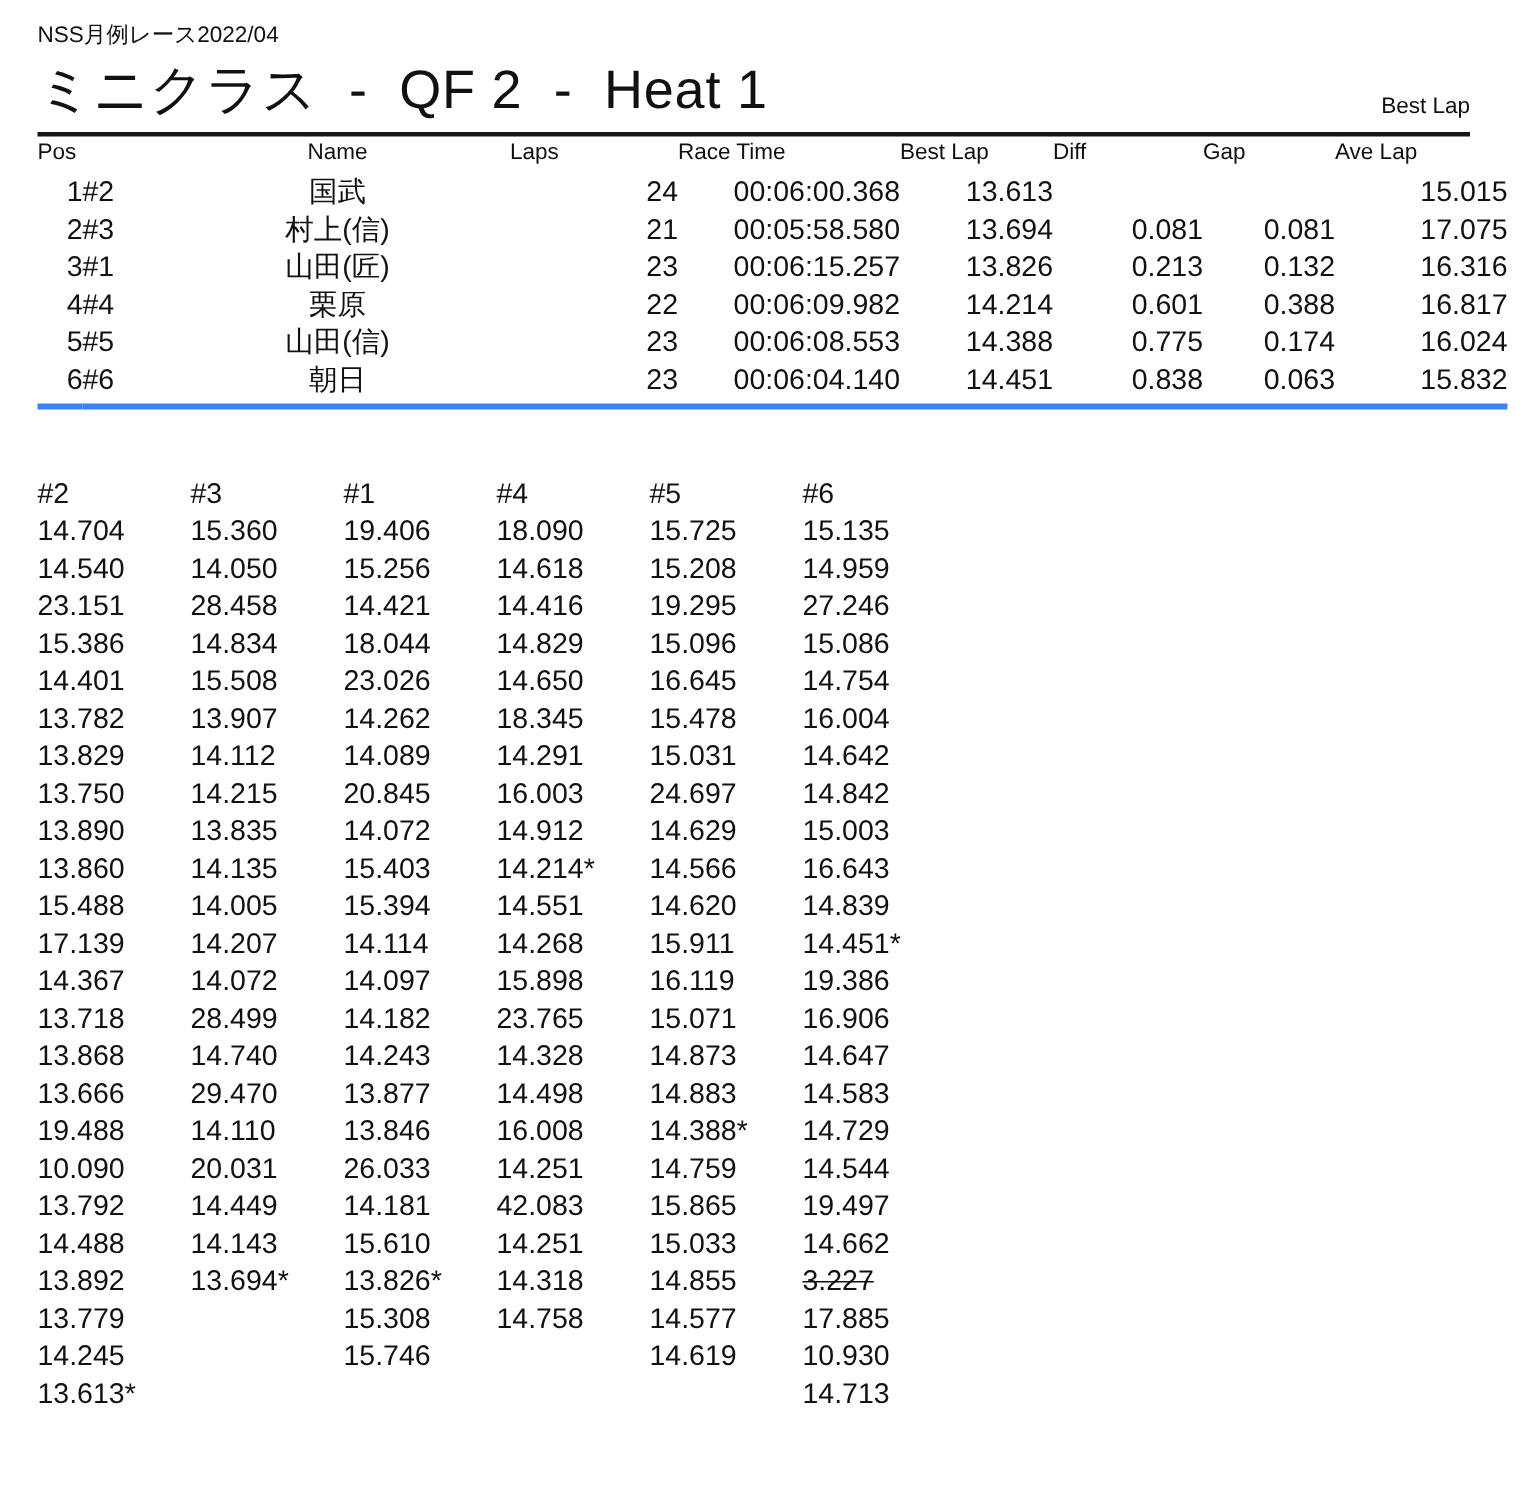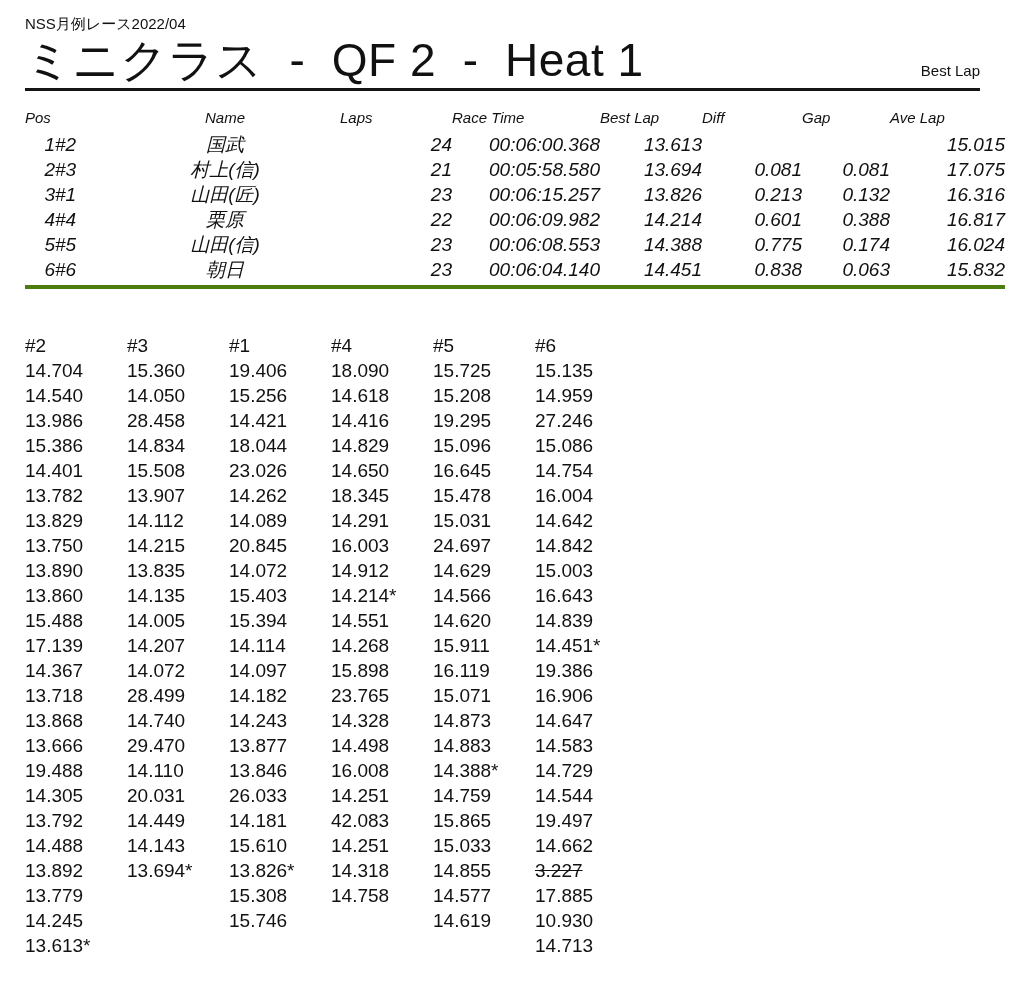--- a/index.html
+++ b/index.html
@@ -6,30 +6,29 @@
   html, body { width: 1024px; height: 992px; background: #ffffff; overflow: hidden; }
   body {
     font-family: "Liberation Sans", "DejaVu Sans", sans-serif;
     color: #111;
   }
   .page { padding: 14px 22px 0 25px; width: 1002px; }
 
   
   .event-line { font-size: 15px; line-height: 20px; }
   .title-row { display: flex; justify-content: space-between; align-items: flex-end; margin-top: 4px; }
-  .page-title { font-size: 46px; line-height: 44px; white-space: pre; letter-spacing: 0.5px; }
+  .page-title { font-size: 36px; line-height: 44px; white-space: pre; letter-spacing: 0.5px; }
   .corner-label { font-size: 15px; line-height: 18px; padding-bottom: 2px; }
   .header-rule { border: none; border-top: 3px solid #151515; margin-top: 6px; }
 
   
   table.results {
-    width: 980px; margin-top: 16px;
+    width: 980px; margin-top: 0;
     border-collapse: collapse; table-layout: fixed;
-    border-bottom: 4px solid #4d7c0f;
-    font-style: italic;
+    border-bottom: 4px solid #3b82f6;
   }
   table.results th {
     font-weight: normal; font-size: 15px; line-height: 22px;
     padding: 0; vertical-align: bottom;
   }
   table.results td {
     font-size: 19px; line-height: 25px; padding: 0;
     vertical-align: baseline; white-space: nowrap;
   }
   col.c-pos  { width: 30px; }
@@ -165,36 +164,36 @@
           <td class="col-ave-lap">15.832</td>
         </tr>
       </tbody>
   </table>
 
   <div class="lap-grid">
       <div class="lap-col">
         <div class="lap-head">#2</div>
         <div class="lap-time">14.704</div>
         <div class="lap-time">14.540</div>
-        <div class="lap-time">13.986</div>
+        <div class="lap-time">23.151</div>
         <div class="lap-time">15.386</div>
         <div class="lap-time">14.401</div>
         <div class="lap-time">13.782</div>
         <div class="lap-time">13.829</div>
         <div class="lap-time">13.750</div>
         <div class="lap-time">13.890</div>
         <div class="lap-time">13.860</div>
         <div class="lap-time">15.488</div>
         <div class="lap-time">17.139</div>
         <div class="lap-time">14.367</div>
         <div class="lap-time">13.718</div>
         <div class="lap-time">13.868</div>
         <div class="lap-time">13.666</div>
         <div class="lap-time">19.488</div>
-        <div class="lap-time">14.305</div>
+        <div class="lap-time">10.090</div>
         <div class="lap-time">13.792</div>
         <div class="lap-time">14.488</div>
         <div class="lap-time">13.892</div>
         <div class="lap-time">13.779</div>
         <div class="lap-time">14.245</div>
         <div class="lap-time">13.613*</div>
       </div>
       <div class="lap-col">
         <div class="lap-head">#3</div>
         <div class="lap-time">15.360</div>

